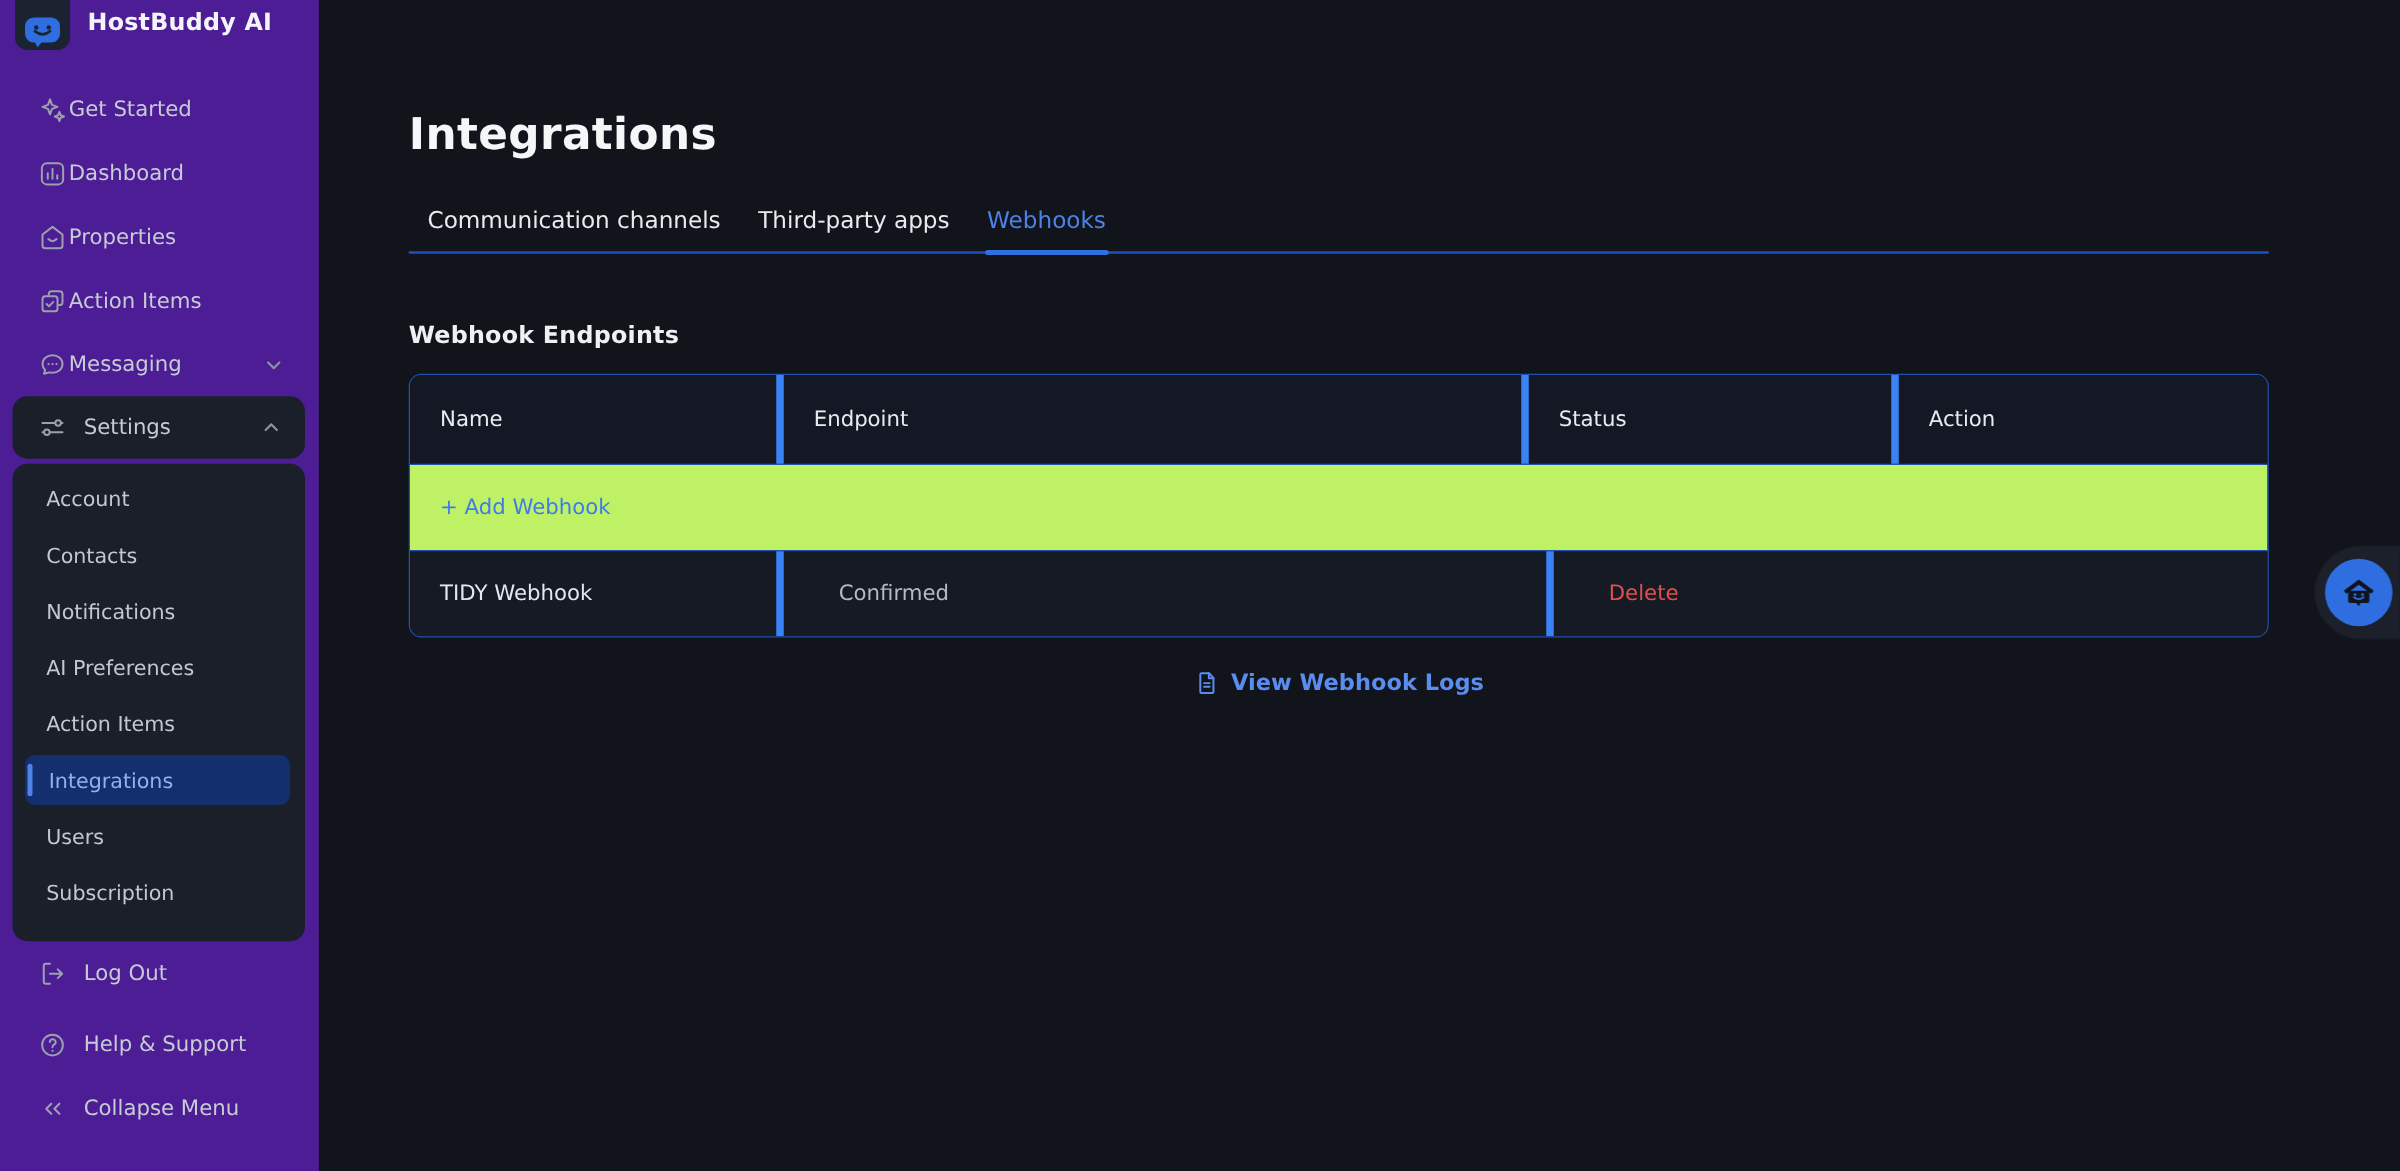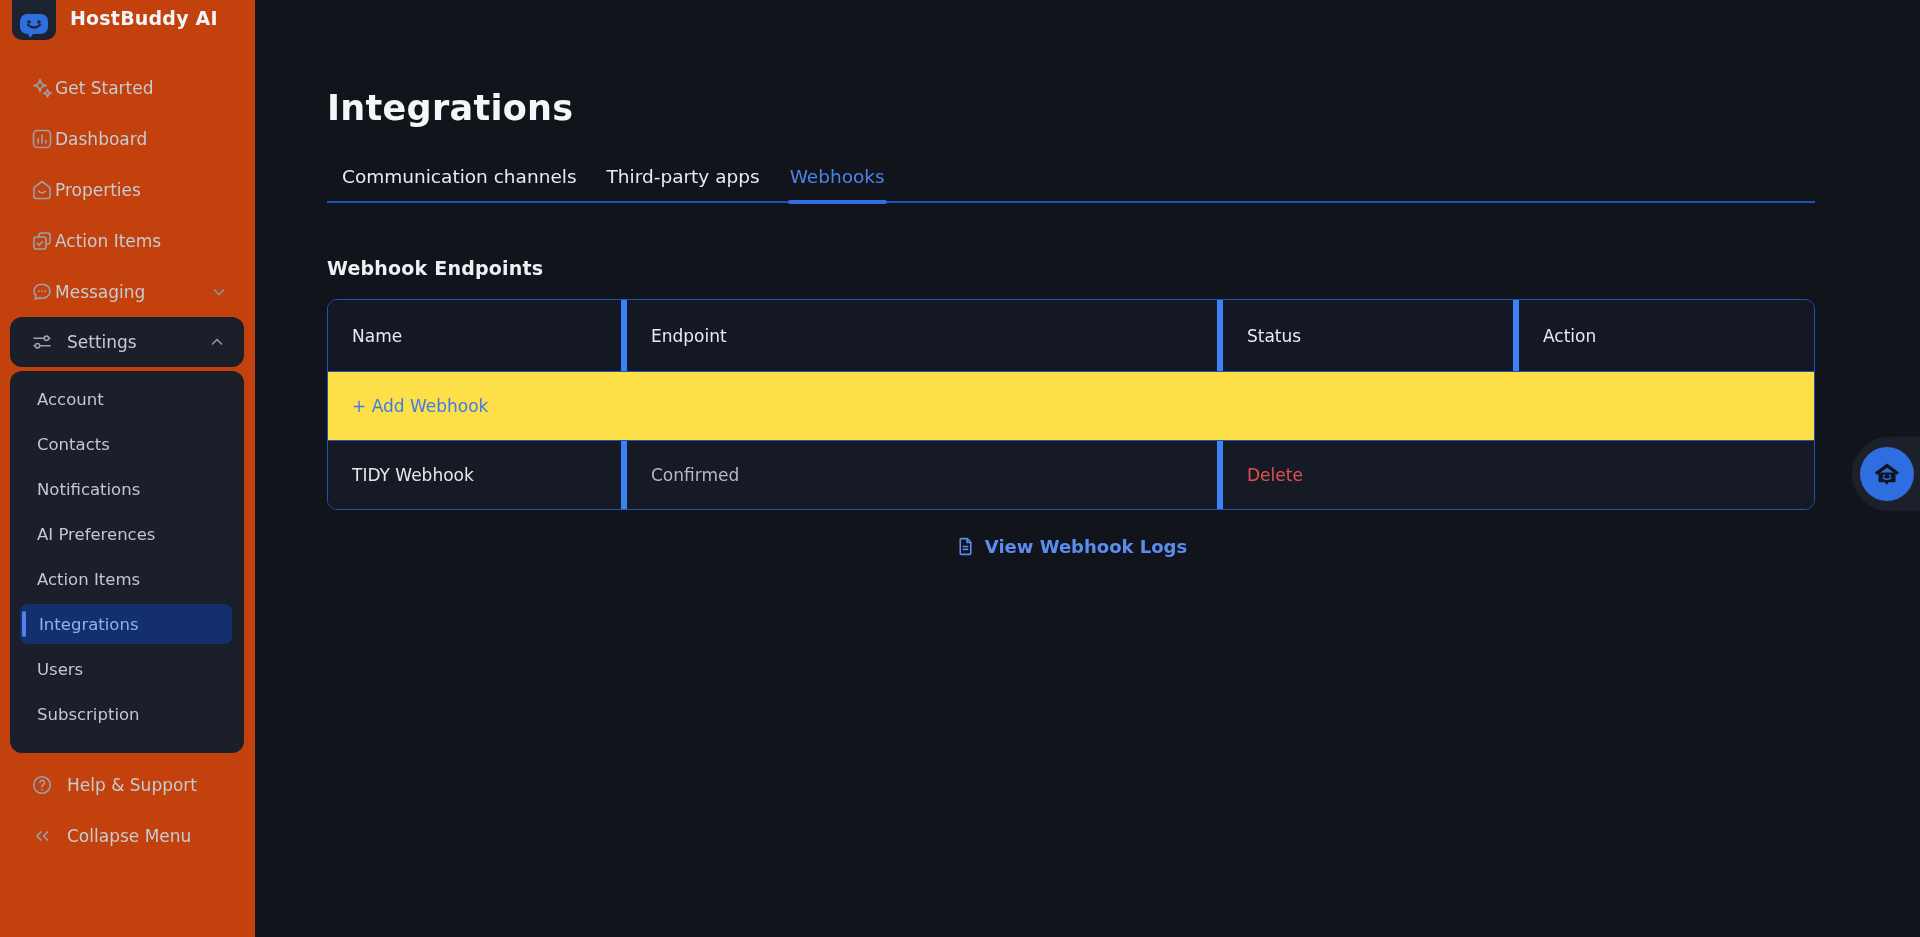--- a/index.html
+++ b/index.html
@@ -1,21 +1,21 @@
 <!DOCTYPE html>
 <html><head>
 <meta charset="utf-8">
 <style>
   * { margin:0; padding:0; box-sizing:border-box; }
   html,body { width:1920px; height:937px; overflow:hidden; background:#11141b;
     font-family:"DejaVu Sans","Liberation Sans",sans-serif; }
   .app { display:flex; width:1920px; height:937px; }
 
   
-  .sidebar { width:255px; height:937px; background:#c2410c; flex:0 0 255px;
+  .sidebar { width:255px; height:937px; background:#4c1d95; flex:0 0 255px;
     border-right:1px solid rgba(255,255,255,0.03); position:relative; overflow:hidden; }
   .brand { display:flex; align-items:center; gap:14px; padding-left:12px; height:46px; }
   .brand-logo { width:44px; height:48px; margin-top:-14px; background:#1b2230; border-radius:10px;
     display:flex; align-items:flex-end; justify-content:center; overflow:hidden; }
   .brand-name { color:#f2f4f7; font-size:19px; font-weight:bold; letter-spacing:.2px; margin-top:-10px; }
 
   .nav { margin-top:16px; }
   .nav-item { height:51px; display:flex; align-items:center; gap:1px; padding:0 26px 0 30px;
     color:#c6cbd4; font-size:17px; cursor:pointer; }
   .nav-item .icon { width:24px; height:24px; color:#9aa1ad; flex:0 0 24px; }
@@ -53,23 +53,23 @@
 
   .section-title { margin-top:54px; font-size:19px; font-weight:600; color:#eef0f4; letter-spacing:.2px; }
 
   .wtable { margin-top:20px; width:1488px; border:1px solid #2152b0; border-radius:10px;
     overflow:hidden; background:#141824; }
   .thead { display:grid; grid-template-columns:299px 596px 296px 1fr; height:72px;
     border-bottom:1px solid #2152b0; background:#141824; }
   .th { display:flex; align-items:center; padding-left:24px; color:#e9ebef; font-size:17px; }
   .th.sep, .td.sep { border-right:6px solid #3b82f6; }
   .addrow { height:69px; display:flex; align-items:center; padding-left:24px;
-    border-bottom:1px solid #2152b0; background:#fde047; cursor:pointer; }
+    border-bottom:1px solid #2152b0; background:#bef264; cursor:pointer; }
   .addrow .addlbl { color:#3f7ce9; font-size:17px; }
-  .trow { display:grid; grid-template-columns:299px 596px 296px 1fr; height:68px; background:#151a25; }
+  .trow { display:grid; grid-template-columns:299px 596px 296px 1fr; height:68px; background:#151a25;gap:20px; }
   .td { display:flex; align-items:center; padding-left:24px; font-size:17px; color:#e4e7ec; }
   .td.status { color:#b4bac4; }
   .td.action a { color:#e14f4f; font-size:17px; text-decoration:none; cursor:pointer; }
 
   .logsrow { width:1488px; margin-top:26px; display:flex; justify-content:center; }
   .logslink { display:flex; align-items:center; gap:9px; color:#5b8def; font-size:18px;
     font-weight:600; cursor:pointer; }
   .logslink .icon { width:21px; height:21px; }
 
   
@@ -204,20 +204,29 @@
         <div class="submenu-item">
           <span class="lbl">Users</span>
           </div>
         <div class="submenu-item">
           <span class="lbl">Subscription</span>
           </div>
       </div>
     </div>
 
     <div class="side-footer">
+      <div class="footer-item">
+        <span class="icon">
+          <svg viewBox="0 0 24 24" width="24" height="24" fill="none" stroke="currentColor" stroke-width="1.6" stroke-linecap="round" stroke-linejoin="round">
+            <path d="M10 4H6.8C5.8 4 5 4.8 5 5.8v12.4C5 19.2 5.8 20 6.8 20H10"></path>
+            <path d="M10 12h9.5M16.2 8.5l3.5 3.5-3.5 3.5"></path>
+          </svg>
+          </span>
+        <span>Log Out</span>
+      </div>
       <div class="footer-item collapse">
         <span class="icon">
           <svg viewBox="0 0 24 24" width="24" height="24" fill="none" stroke="currentColor" stroke-width="1.6" stroke-linecap="round">
             <circle cx="12" cy="12" r="8.3"></circle>
             <path d="M9.9 9.6a2.3 2.3 0 1 1 3.3 2.1c-.8.4-1.2 1-1.2 1.8v.3"></path>
             <circle cx="12" cy="16.6" r="0.9" fill="currentColor" stroke="none"></circle>
           </svg>
           </span>
         <span>Help &amp; Support</span>
       </div>

